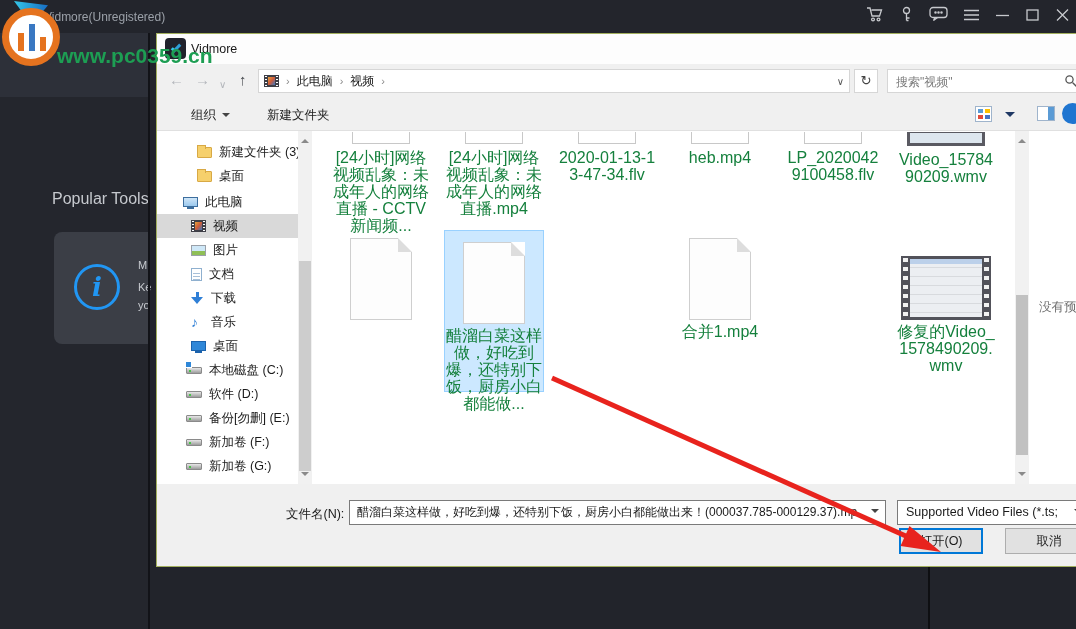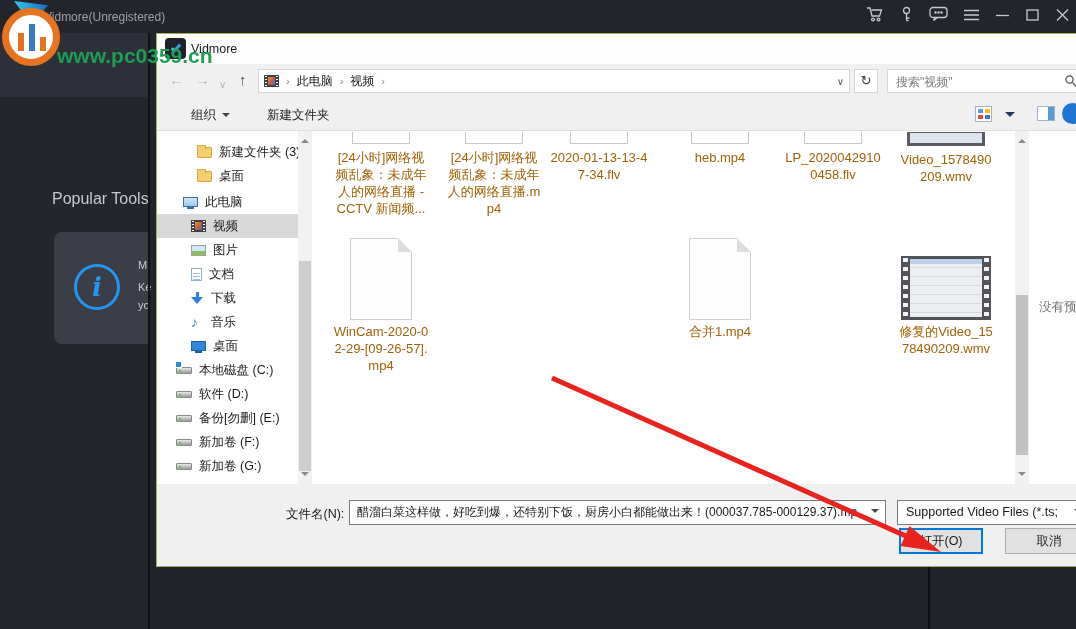--- a/index.html
+++ b/index.html
@@ -64,21 +64,21 @@
   .view-pane{left:880px;top:8px;width:18px;height:15px;border:1px solid #9fb4cc;background:
      linear-gradient(#5b9bd5,#5b9bd5) right/6px 100% no-repeat,#fff}
   .help-circle{left:905px;top:5px;width:21px;height:21px;border-radius:50%;background:#1f75d0}
 
   .main-area{left:0;top:97px;width:100%;height:353px;background:#fff}
 
   
   .side-item{position:absolute;left:0;width:141px;height:24px;display:flex;align-items:center;gap:7px;
              font-size:12.5px;color:#1a1a1a;white-space:nowrap}
   .side-item.sel{background:#d9d9d9}
-  .ind40{padding-left:40px}.ind26{padding-left:26px}.ind34{padding-left:34px}.ind29{padding-left:19px}
+  .ind40{padding-left:40px}.ind26{padding-left:26px}.ind34{padding-left:34px}.ind29{padding-left:29px}
 
   
   .ic{position:relative;flex:none;display:inline-block}
   .ic-folder{width:15px;height:11px;background:#f6d06c;border:1px solid #d8a945;border-radius:1px}
   .ic-folder::before{content:"";position:absolute;left:-1px;top:-3px;width:7px;height:3px;background:#f6d06c;border:1px solid #d8a945;border-bottom:none}
   .ic-pc{width:15px;height:10px;border:1px solid #3d6e9e;background:linear-gradient(#cfe6f8,#9cc9ee)}
   .ic-pc::after{content:"";position:absolute;left:3px;bottom:-3px;width:7px;height:2px;background:#3d6e9e}
   .ic-video{width:15px;height:12px;background-color:#3f3f47;background-image:
      repeating-linear-gradient(#fff 0 1px,transparent 1px 3px),
      repeating-linear-gradient(#fff 0 1px,transparent 1px 3px),
@@ -102,21 +102,21 @@
 
   
   .sbar{position:absolute;width:14px;background:#f1f1f1}
   .sb-thumb{position:absolute;left:1px;width:12px;background:#cdcdcd}
   .sb-up,.sb-dn{position:absolute;left:3px;width:0;height:0;border:4px solid transparent}
   .sb-up{top:4px;border-bottom-color:#8a8a8a}
   .sb-dn{bottom:4px;border-top-color:#8a8a8a}
 
   
   .cell{position:absolute;width:100px;text-align:center}
-  .flabel{font-size:13px;line-height:17px;color:#a16207;word-break:break-all;padding:0 1px}
+  .flabel{font-size:16px;line-height:17px;color:#15803d;word-break:break-all;padding:0 1px}
   .sliver-doc{width:58px;height:12px;margin:0 auto 5px;background:#fff;border:1px solid #c8c8c8;border-top:none}
   .sliver-film{width:78px;height:14px;margin:0 auto 5px;background:#dde6ee;border:3px solid #5a5a62;border-top-width:1px}
   .cell.sel2{background:#cce8ff;border:1px solid #99d1ff;height:162px;padding-top:3px}
   .thumbzone{height:90px;display:flex;align-items:flex-end;justify-content:center;margin-bottom:3px}
   .bigdoc{position:relative;width:62px;height:82px;background:#fdfdfd;border:1px solid #cfcfcf;margin:0 auto}
   .bigdoc::before{content:"";position:absolute;top:-1px;right:-1px;width:0;height:0;
      border-top:14px solid #fff;border-left:14px solid #ddd}
   .film{position:relative;background:#52525a;padding:3px 9px}
   .film::before,.film::after{content:"";position:absolute;top:2px;bottom:2px;width:5px;
      background:repeating-linear-gradient(#f2f2f2 0 4px,transparent 4px 9px)}
@@ -337,42 +337,47 @@
       </div>
 
       <div class="cell" style="left:174px;top:1px">
         <div class="sliver-doc"></div>
         <div class="flabel">[24小时]网络视频乱象：未成年人的网络直播 - CCTV 新闻频...</div>
       </div>
       <div class="cell" style="left:287px;top:1px">
         <div class="sliver-doc"></div>
         <div class="flabel">[24小时]网络视频乱象：未成年人的网络直播.mp4</div>
       </div>
-      <div class="cell" style="left:392px;top:1px">
+      <div class="cell" style="left:400px;top:1px">
         <div class="sliver-doc"></div>
         <div class="flabel">2020-01-13-13-47-34.flv</div>
       </div>
       <div class="cell" style="left:513px;top:1px">
         <div class="sliver-doc"></div>
         <div class="flabel">heb.mp4</div>
       </div>
       <div class="cell" style="left:626px;top:1px">
         <div class="sliver-doc"></div>
         <div class="flabel">LP_20200429100458.flv</div>
       </div>
       <div class="cell" style="left:739px;top:1px">
         <div class="sliver-film"></div>
         <div class="flabel">Video_1578490209.wmv</div>
       </div>
 
       <div class="cell" style="left:174px;top:99px">
         <div class="thumbzone">
             <div class="bigdoc"></div>
           </div>
-        <div class="flabel">WinCam-2020-02-29-[09-26-57].mp4</div>
+      </div>
+      <div class="cell sel2" style="left:287px;top:99px">
+        <div class="thumbzone">
+            <div class="bigdoc"></div>
+          </div>
+        <div class="flabel">醋溜白菜这样做，好吃到爆，还特别下饭，厨房小白都能做...</div>
       </div>
       <div class="cell" style="left:513px;top:99px">
         <div class="thumbzone">
             <div class="bigdoc"></div>
           </div>
         <div class="flabel">合并1.mp4</div>
       </div>
       <div class="cell" style="left:739px;top:99px">
         <div class="thumbzone">
             <div class="film" style="width:90px;height:64px">

